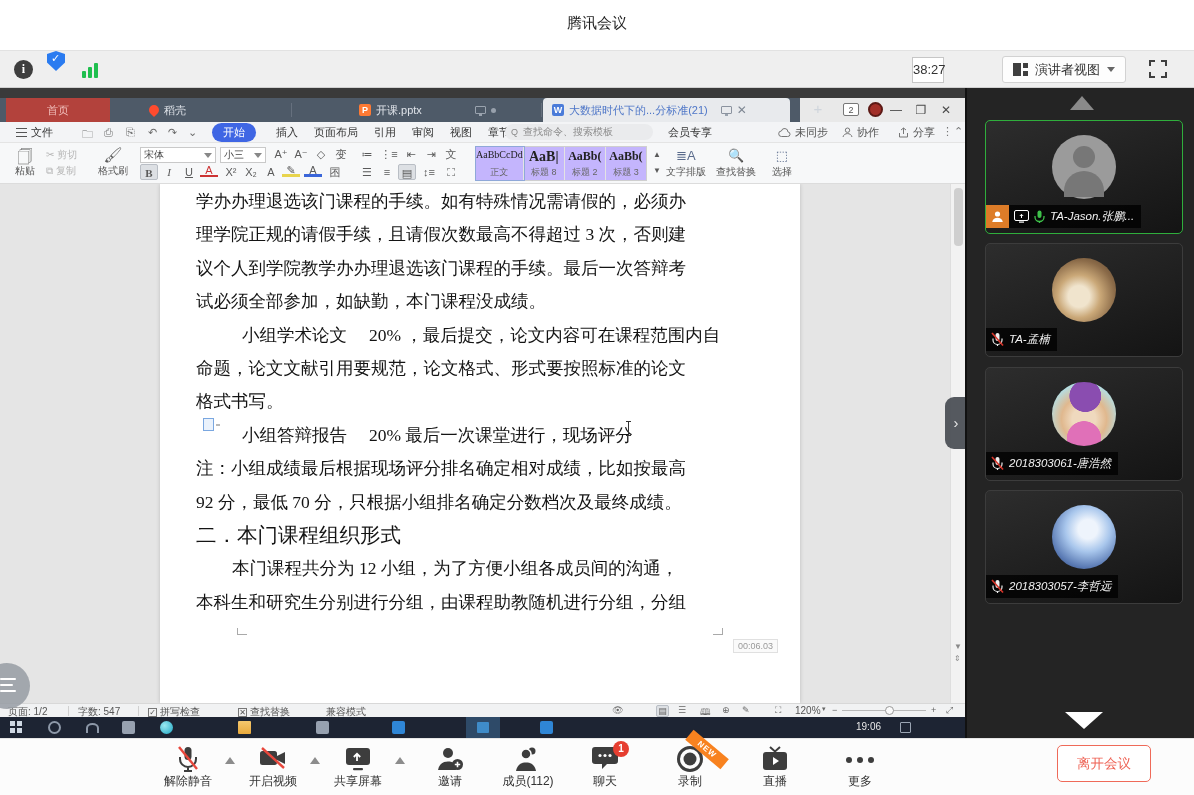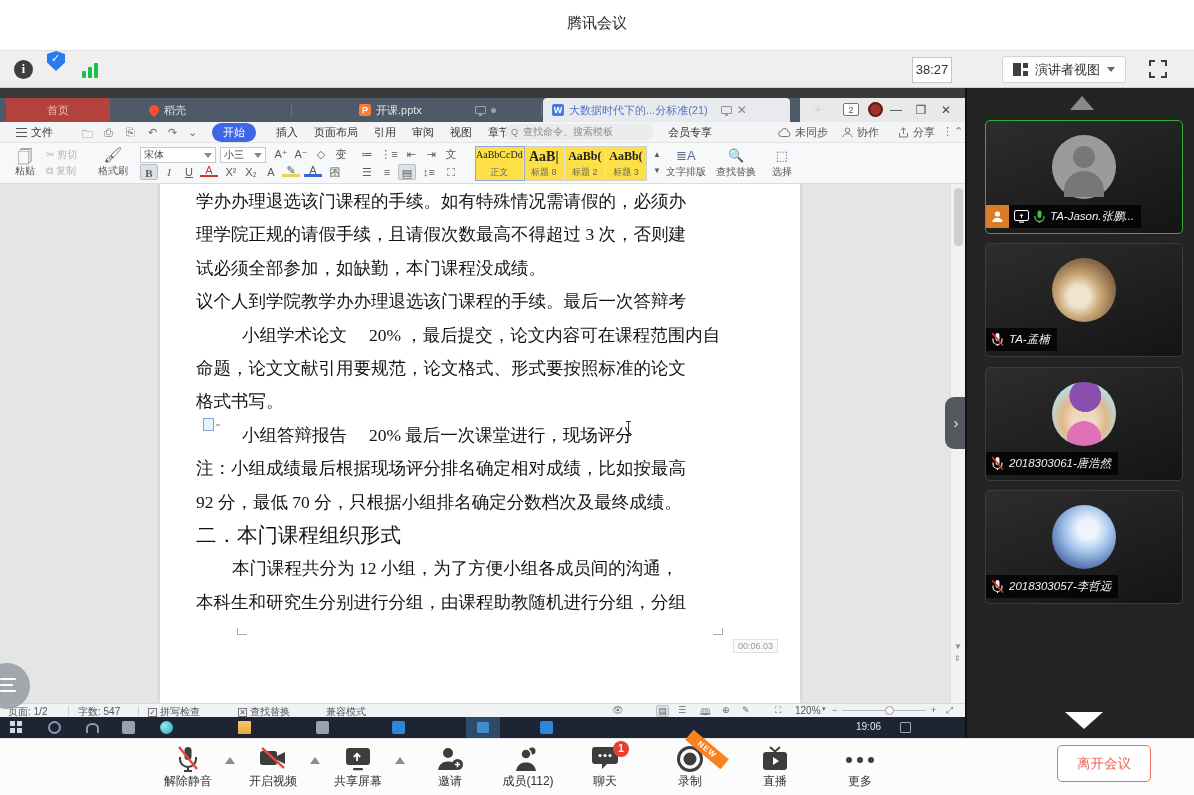--- a/index.html
+++ b/index.html
@@ -16,21 +16,21 @@
     border-top:1px solid #e2e2e2; border-bottom:1px solid #d0d0d0; }
   .cb-icon { position:absolute; top:9px; }
   .ico-info { left:14px; width:19px; height:19px; border-radius:50%; background:#3e3e3e; color:#fff;
     font-size:12px; font-weight:bold; text-align:center; line-height:19px; font-family:"Liberation Serif",serif; }
   .ico-shield { left:47px; width:18px; height:20px; background:#2a7bf0;
     clip-path:polygon(50% 0,100% 15%,100% 58%,50% 100%,0 58%,0 15%); position:absolute; }
   .ico-shield::after { content:"✓"; position:absolute; left:4px; top:1px; color:#fff; font-size:11px; }
   .ico-signal { left:82px; display:flex; align-items:flex-end; gap:2px; height:16px; top:11px; position:absolute; }
   .ico-signal i { display:block; width:4px; background:#1fbf4e; border-radius:1px; }
   .ico-signal i:nth-child(1){height:7px;} .ico-signal i:nth-child(2){height:11px;} .ico-signal i:nth-child(3){height:15px;}
-  .timer-box { position:absolute; left:912px; top:6px; width:40px; height:26px; background:#fff;
+  .timer-box { position:absolute; left:912px; top:6px; width:32px; height:26px; background:#fff;
     border:1px solid #c6c6c6; font-size:13px; color:#333; text-align:center; line-height:24px; }
   .view-btn { position:absolute; left:1002px; top:5px; height:27px; padding:0 10px; background:#fdfdfd;
     border:1px solid #d2d2d2; border-radius:3px; display:flex; align-items:center; gap:7px; font-size:13px; color:#333; }
   .ico-layout { width:15px; height:13px; position:relative; }
   .ico-layout i { position:absolute; background:#3f3f3f; }
   .ico-layout i:nth-child(1){left:0;top:0;width:8px;height:13px;}
   .ico-layout i:nth-child(2){left:10px;top:0;width:5px;height:5px;}
   .ico-layout i:nth-child(3){left:10px;top:8px;width:5px;height:5px;}
   .caret-down { width:0; height:0; border-left:4px solid transparent; border-right:4px solid transparent; border-top:5px solid #666; }
   .fullscreen-btn { position:absolute; left:1147px; top:7px; width:24px; height:24px; }
@@ -83,21 +83,21 @@
   
   .ribbon { position:absolute; left:0; top:45px; width:965px; height:41px; background:#f7f8f9; border-bottom:1px solid #dcdcdc; }
   .rb { position:absolute; color:#555; font-size:10px; }
   .rb-big { text-align:center; width:34px; }
   .rb-big .g { font-size:15px; display:block; height:18px; color:#5a5a5a; }
   .rb-gray { color:#b5b5b5; }
   .rb-box { border:1px solid #c9c9c9; background:#fff; height:16px; line-height:14px; padding:0 3px; display:flex;
     align-items:center; justify-content:space-between; font-size:10px; color:#444; }
   .rb-glyph { position:absolute; font-size:11px; color:#5a5a5a; width:18px; text-align:center; height:16px; line-height:16px; }
   .rb-pressed { background:#dde0e4; border:1px solid #b9bec5; border-radius:2px; }
-  .style-strip { position:absolute; left:475px; top:3px; width:172px; height:35px; background:#fde047; border:1px solid #cfcfcf;
+  .style-strip { position:absolute; left:475px; top:3px; width:172px; height:35px; background:#c4b5fd; border:1px solid #cfcfcf;
     display:flex; }
   .style-cell { flex:1; border-right:1px solid #e3e3e3; text-align:center; padding-top:2px; }
   .style-cell .s { display:block; font-family:"Liberation Serif",serif; font-size:12px; color:#222; height:17px; }
   .style-cell .l { display:block; font-size:9px; color:#666; }
   .style-cell.sel { outline:1px solid #8fa8d8; }
   .rb-tool { position:absolute; text-align:center; font-size:10px; color:#555; width:44px; }
   .rb-tool .g { display:block; font-size:13px; height:17px; color:#5a6b8c; }
 
   
   .docarea { position:absolute; left:0; top:86px; width:965px; height:519px; background:#e5e5e5; overflow:hidden; }
@@ -403,22 +403,22 @@
           <span class="g">⬚</span>
           <span>选择</span>
         </div>
       </div>
 
       <div class="docarea">
         <div class="page">
           <div class="doc-text">
             <div class="dline">学办办理退选该门课程的手续。如有特殊情况需请假的，必须办</div>
             <div class="dline">理学院正规的请假手续，且请假次数最高不得超过 3 次，否则建</div>
+            <div class="dline">议个人到学院教学办办理退选该门课程的手续。最后一次答辩考</div>
             <div class="dline">试必须全部参加，如缺勤，本门课程没成绩。</div>
-            <div class="dline">议个人到学院教学办办理退选该门课程的手续。最后一次答辩考</div>
             <div class="dline ind">小组学术论文　 20% ，最后提交，论文内容可在课程范围内自</div>
             <div class="dline">命题，论文文献引用要规范，论文格式、形式要按照标准的论文</div>
             <div class="dline">格式书写。</div>
             <div class="dline ind">小组答辩报告　 20%  最后一次课堂进行，现场评分</div>
             <div class="dline">注：小组成绩最后根据现场评分排名确定相对成绩，比如按最高</div>
             <div class="dline">92 分，最低 70 分，只根据小组排名确定分数档次及最终成绩。</div>
             <div class="dline head">二．本门课程组织形式</div>
             <div class="dline pind">本门课程共分为 12 小组，为了方便小组各成员间的沟通，</div>
             <div class="dline">本科生和研究生分别进行分组，由课程助教随机进行分组，分组</div>
           </div>

